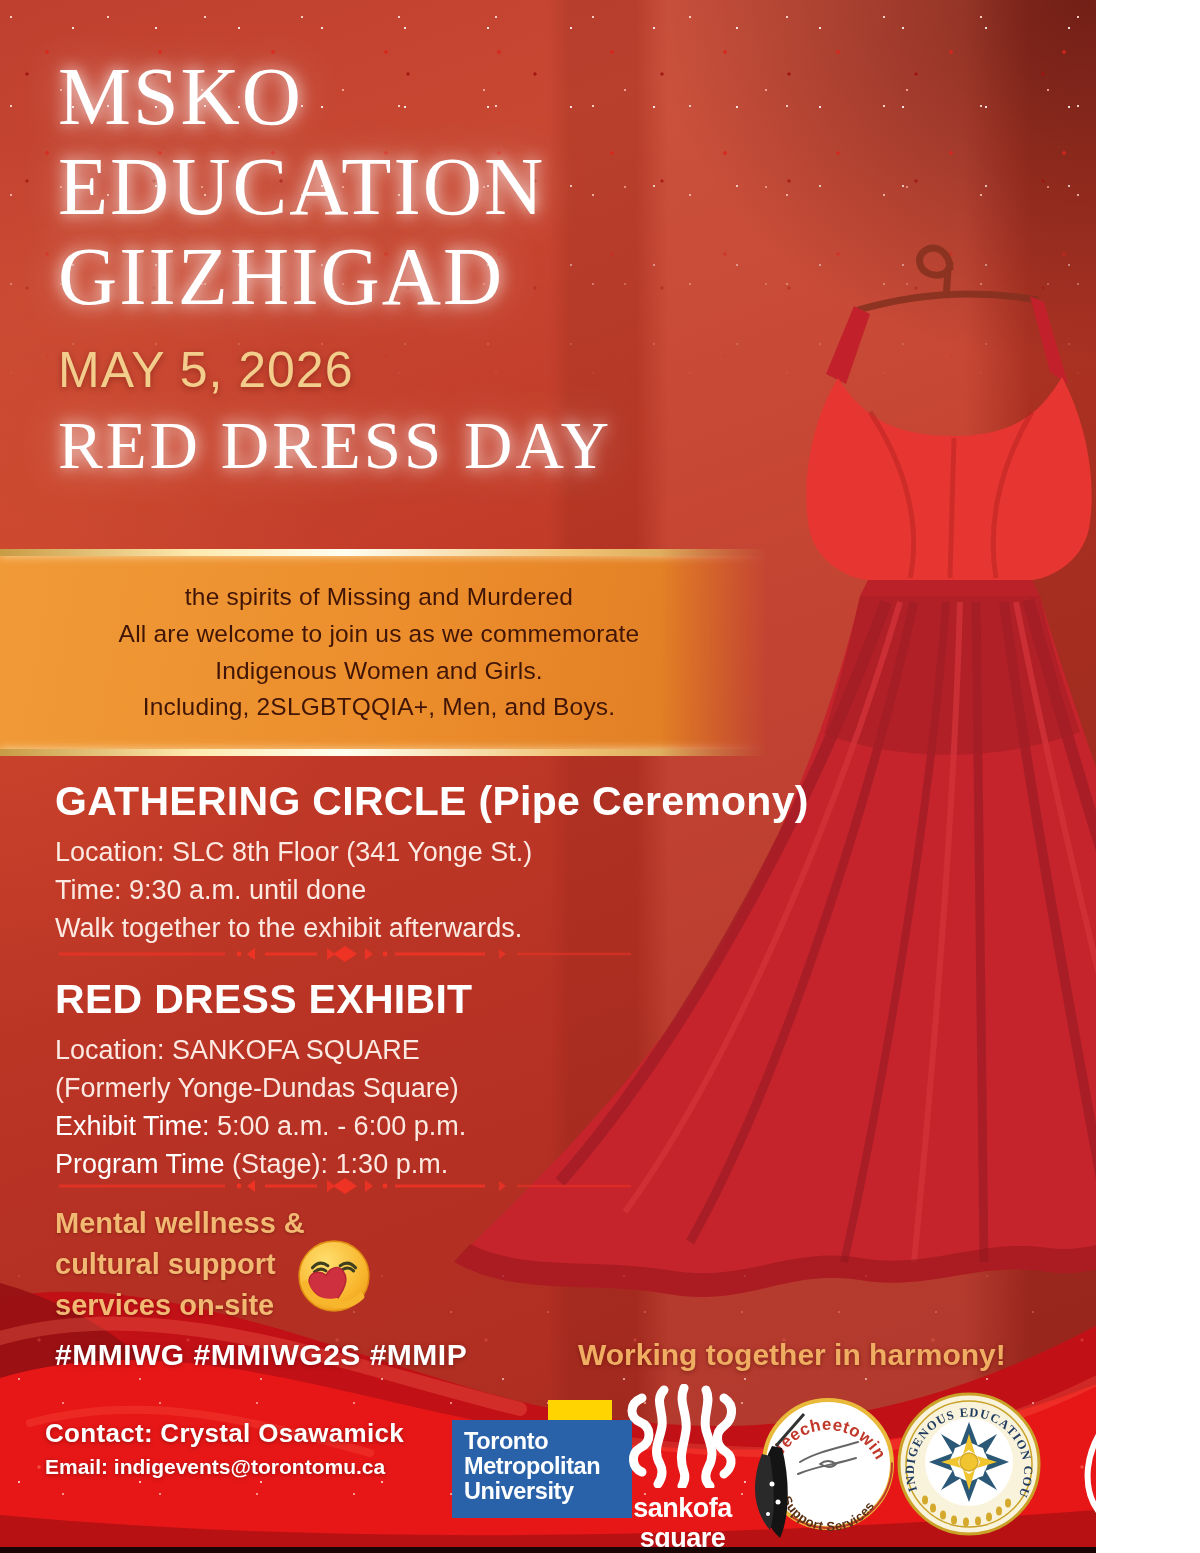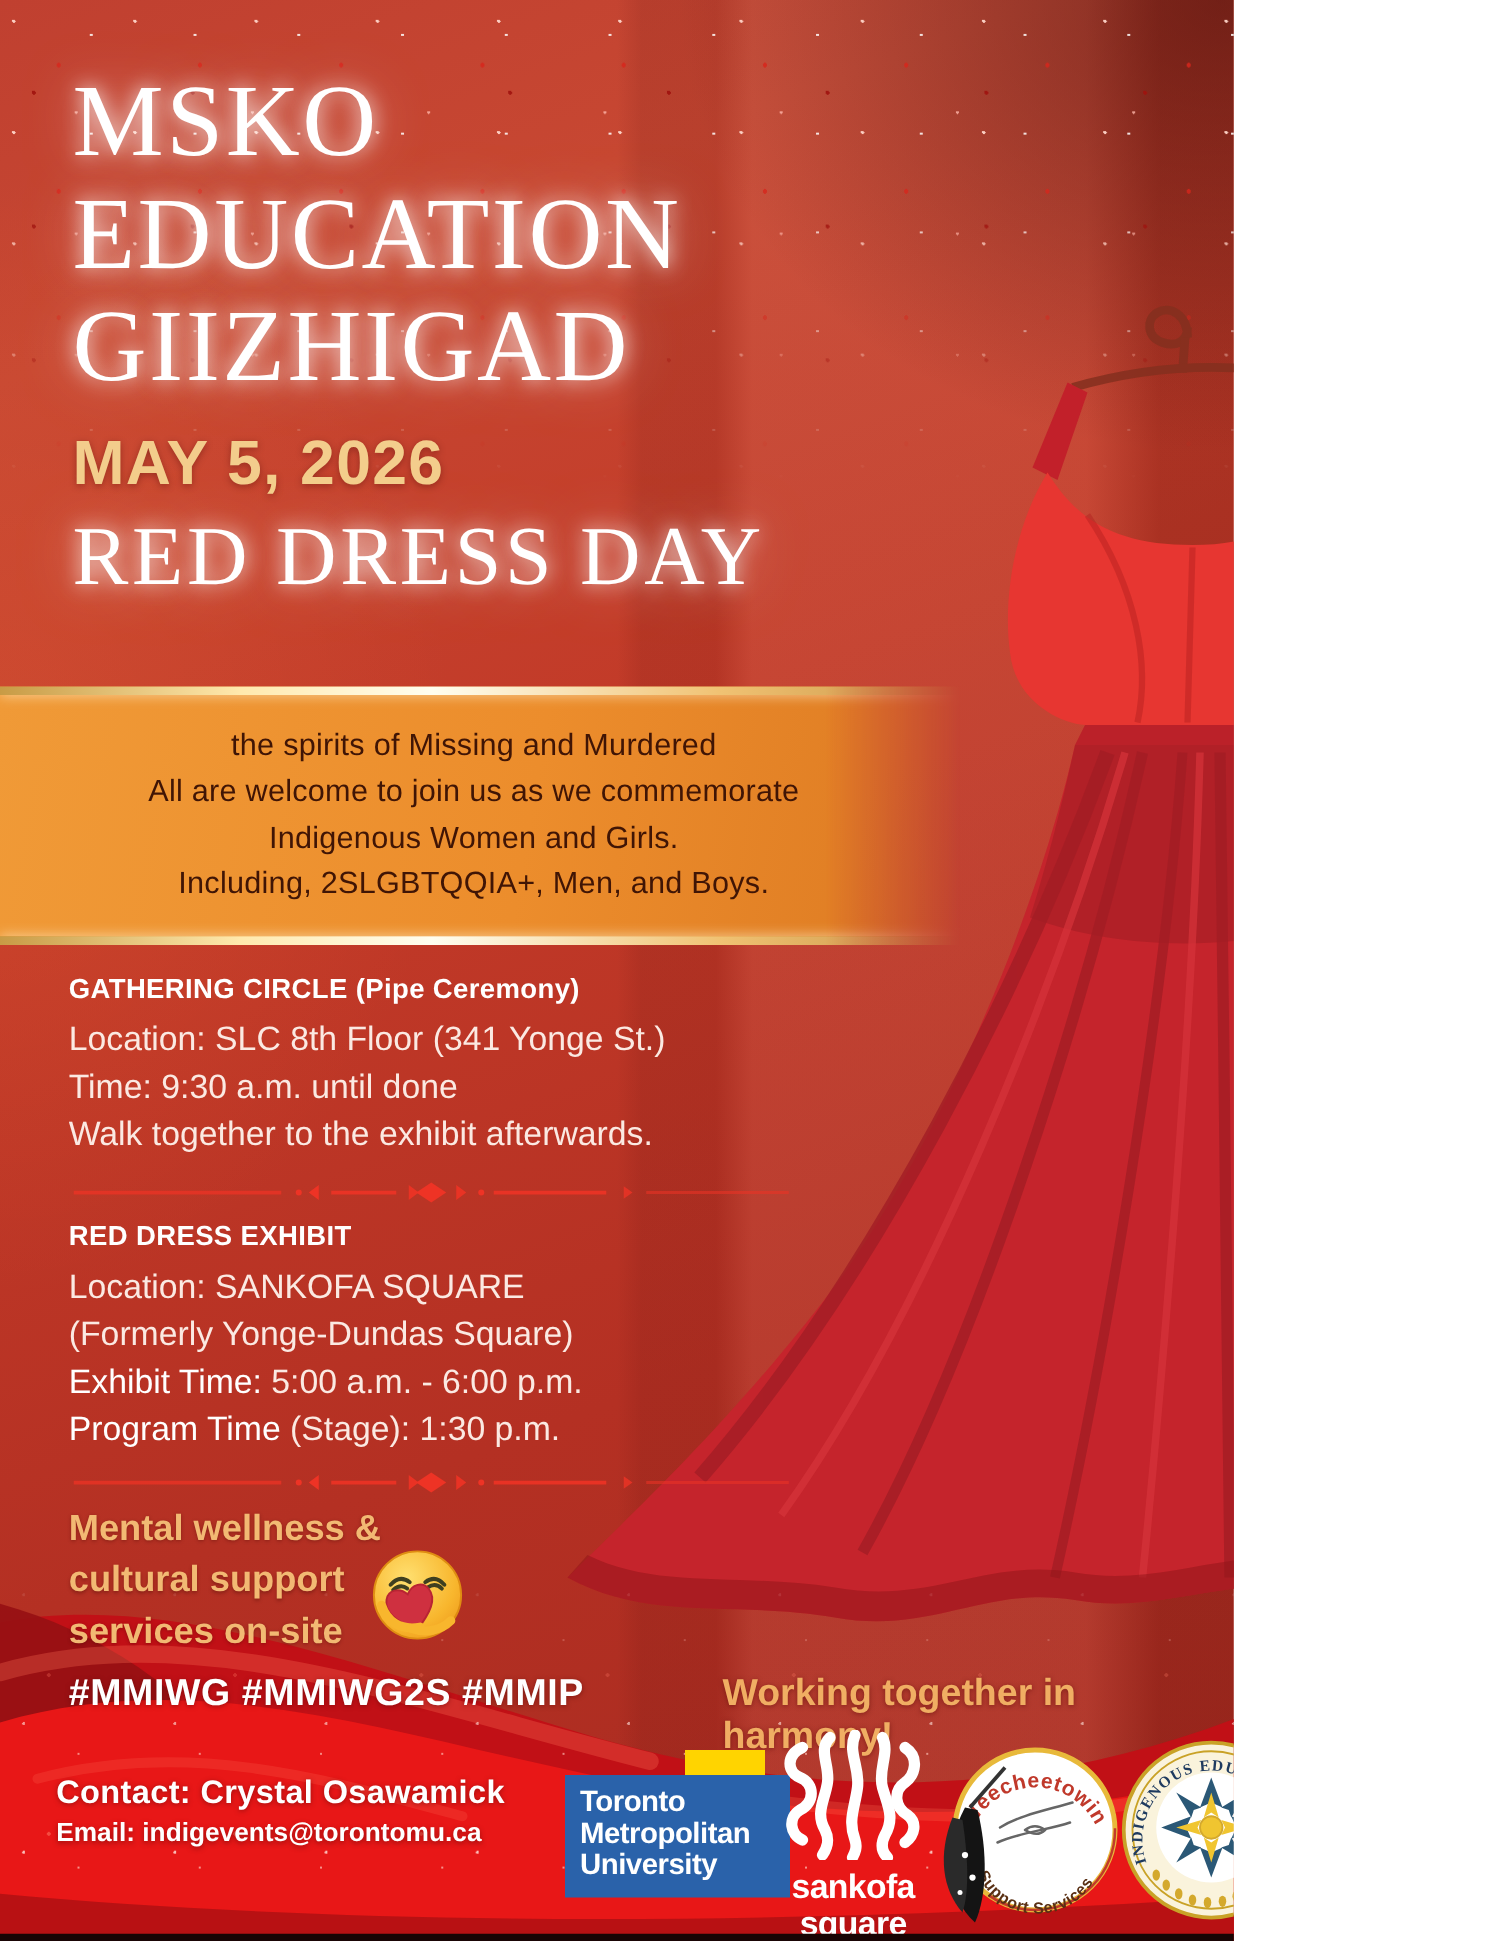--- a/index.html
+++ b/index.html
@@ -1,20 +1,20 @@
 <!DOCTYPE html>
 <html><head>
 <meta charset="utf-8">
 <style>
   * { margin:0; padding:0; box-sizing:border-box; }
   html,body { width:1200px; height:1553px; }
   body { font-family:"Liberation Sans", sans-serif; overflow:hidden; }
 
   .poster {
-    position:relative; width:987px; height:1553px; overflow:hidden;
+    position:relative; width:1096px; height:1553px; overflow:hidden;
     background:linear-gradient(160deg,#c04030 0%,#c74732 16%,#c23a28 40%,#b43023 68%,#a82b20 100%);
   }
   
   .bg-overlays {
     position:absolute; inset:0;
     background:
       radial-gradient(620px 520px at 99% 0%, rgba(66,10,8,.55), transparent 70%),
       radial-gradient(520px 640px at 0% 38%, rgba(255,126,64,.16), transparent 70%),
       linear-gradient(90deg, transparent 50%, rgba(80,12,10,.12) 52%, rgba(80,12,10,.12) 58%, rgba(255,226,206,.07) 61%, rgba(255,226,206,.07) 88%, rgba(60,8,6,.18) 94%);
   }
@@ -44,21 +44,21 @@
   }
 
   
   .title-block { position:absolute; left:58px; top:52px; z-index:4; }
   .title-line {
     font-family:"Liberation Serif", serif; font-weight:400;
     font-size:82px; line-height:1.1; letter-spacing:2px; color:#fff;
     text-shadow:0 0 16px rgba(255,255,255,.85), 0 0 42px rgba(255,235,225,.55);
   }
   .date-line {
-    margin-top:18px; font-weight:700; font-size:50px; letter-spacing:1px;
+    margin-top:18px; font-weight:400; font-size:50px; letter-spacing:1px;
     color:#f3cd8c; text-shadow:0 2px 6px rgba(60,5,5,.35);
   }
   .event-line {
     margin-top:8px; font-family:"Liberation Serif", serif; font-size:67px;
     letter-spacing:3px; color:#fff;
     text-shadow:0 0 16px rgba(255,255,255,.9), 0 0 44px rgba(255,240,230,.55);
   }
 
   
   .welcome-band {
@@ -76,21 +76,21 @@
   }
   .welcome-band::before { top:0; }
   .welcome-band::after  { bottom:0; }
   .welcome-line {
     text-align:center; color:#401505; font-size:24.5px; line-height:1.5;
     font-weight:500; letter-spacing:.2px;
   }
 
   
   .section { position:absolute; left:55px; z-index:5; color:#fdeee8; }
-  .section-heading { font-size:22px; font-weight:700; color:#fff; letter-spacing:.3px; }
+  .section-heading { font-size:41px; font-weight:700; color:#fff; letter-spacing:.3px; }
   .section-line { font-size:27px; line-height:38px; font-weight:400; color:#fbe9e2; }
   .bold-run { font-weight:400; color:#fff; }
 
   .gathering { top:778px; }
   .exhibit   { top:976px; }
   .section-heading { margin-bottom:8px; }
 
   .divider { position:absolute; left:55px; z-index:5; }
   .divider-1 { top:944px; }
   .divider-2 { top:1176px; }

